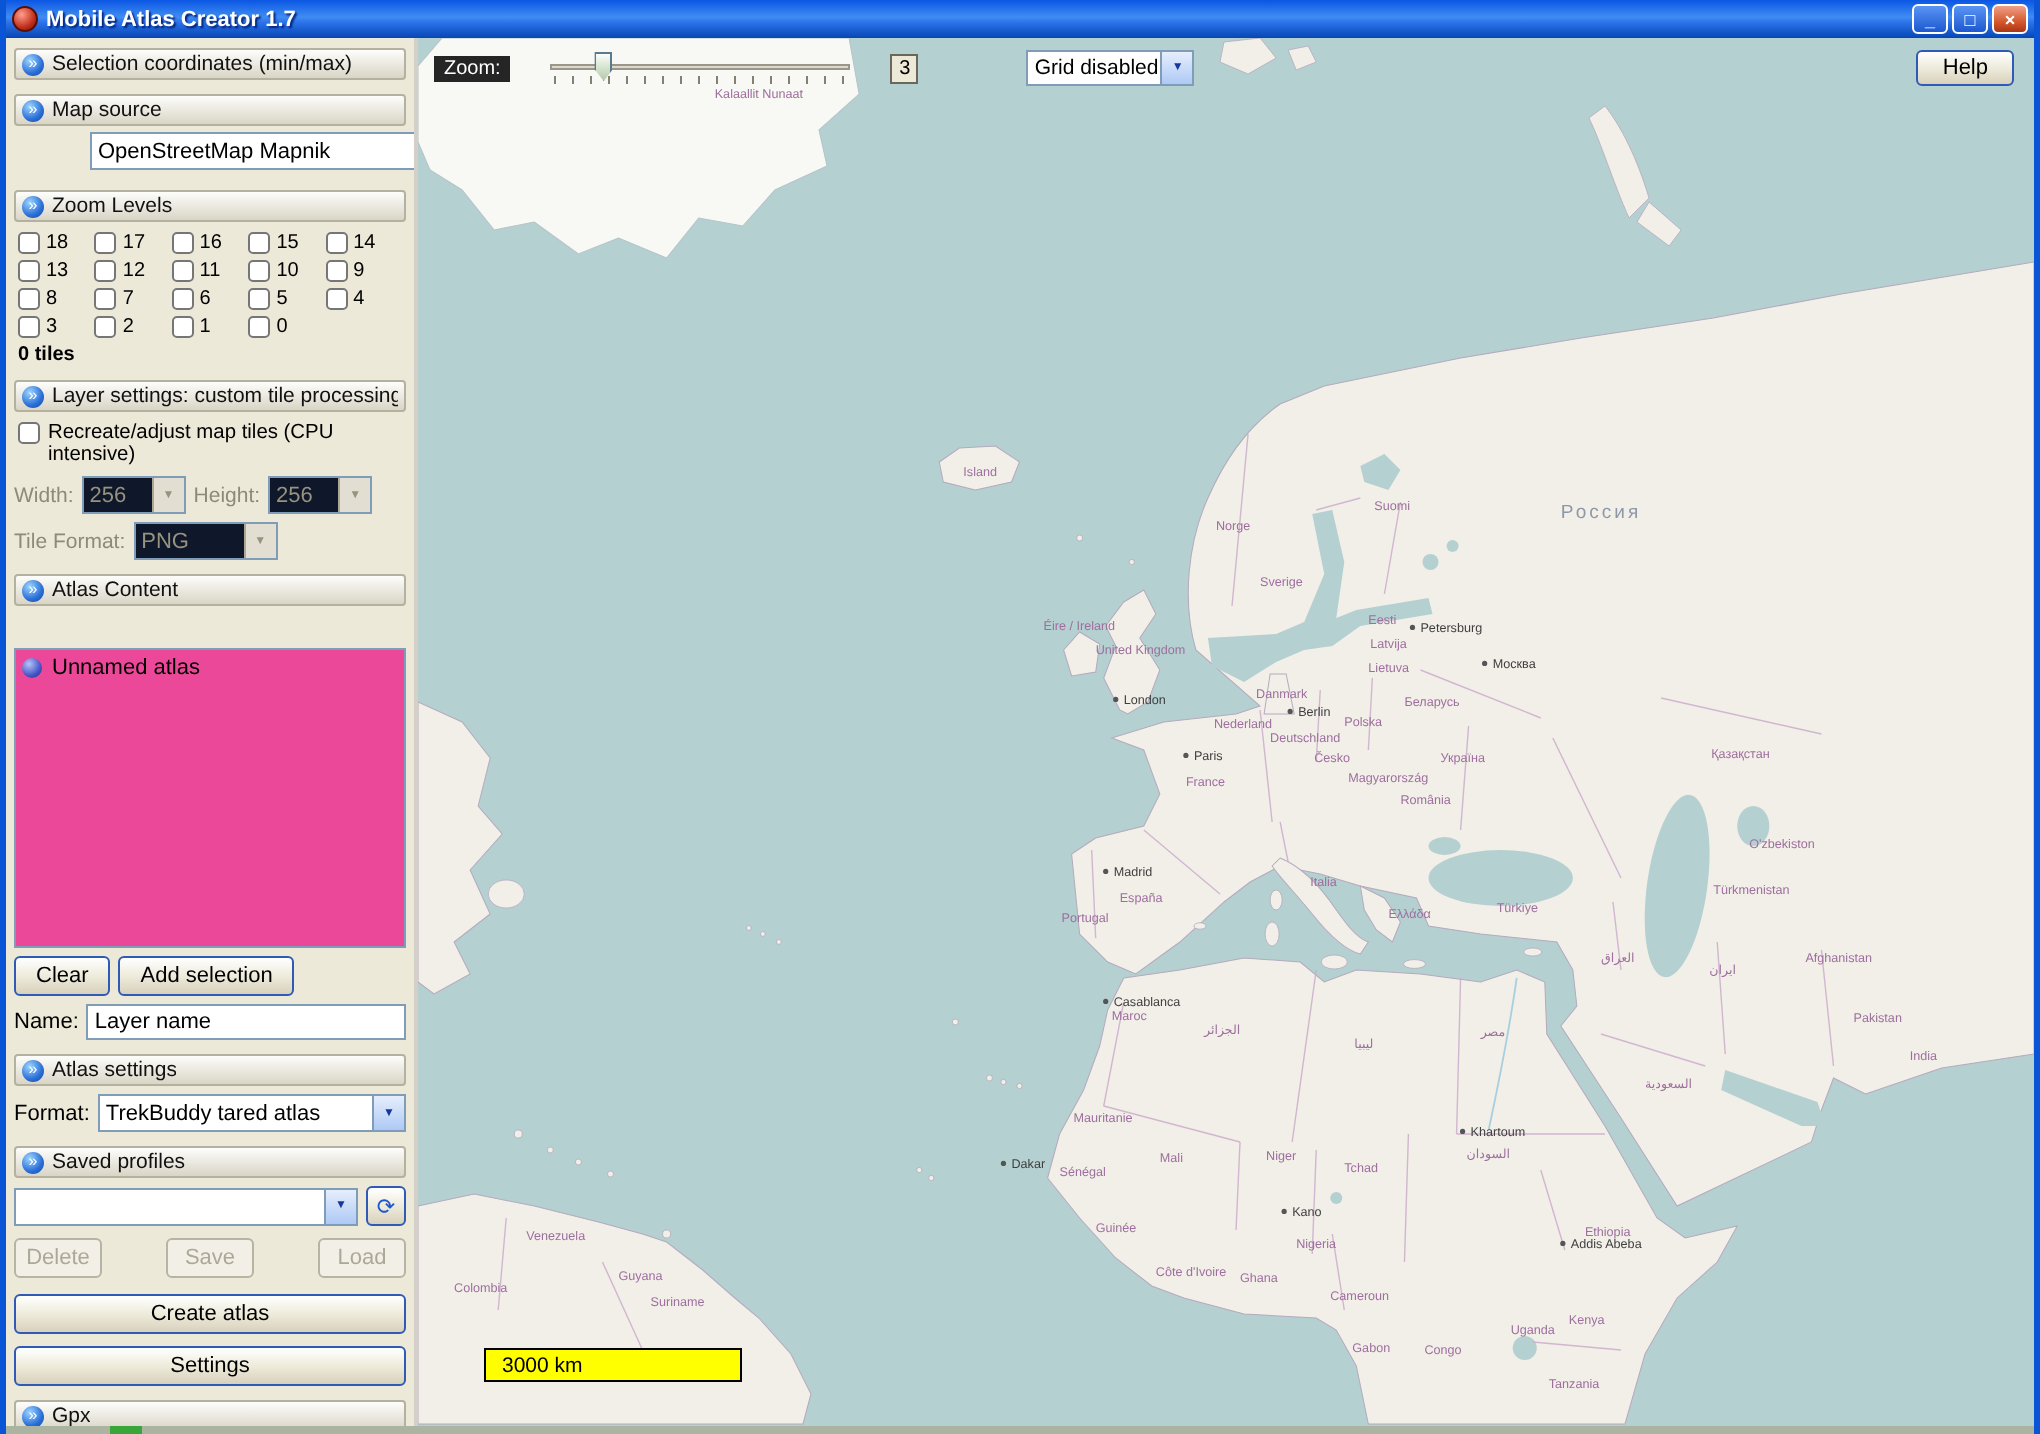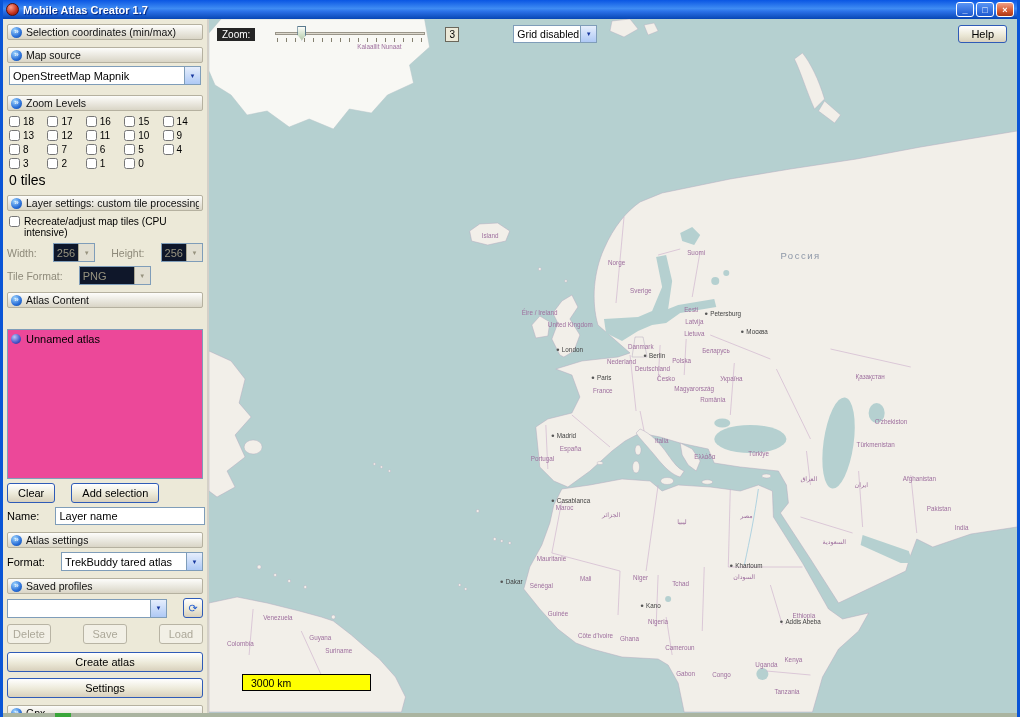--- a/index.html
+++ b/index.html
@@ -36,28 +36,28 @@
   .combo .arrow { width:16px; align-self:stretch; border-left:1px solid #7f9db9; color:#17379e;
                   font-size:6px; display:flex; align-items:center; justify-content:center;
                   background:linear-gradient(#e6eefc,#aec9f5); }
   .combo.disabled { background:#0f172a; }
   .combo.disabled .txt { color:#97937f; }
   .combo.disabled .arrow { background:#e2dfd2; color:#97937f; border-left-color:#aca894; }
   .btn { font-family:"Liberation Sans",sans-serif; font-size:11px; color:#000; height:20px;
          border:1px solid #2f5bb7; border-radius:3px; padding:0 10px;
          background:linear-gradient(#ffffff,#ece9d8 55%,#d8d0bc); cursor:default; }
   .btn.disabled { border-color:#b8b4a4; color:#aca899; background:#f2f0e6; }
-  .w-full { width:100%; }
-  .row { display:flex; align-items:center; gap:16px; margin:4px 0; }
+  .w-full { width:100%;margin-left:36px; }
+  .row { display:flex; align-items:center; gap:4px; margin:4px 0; }
   .pad { padding:3px 2px; }
   
   .zoom-grid { display:grid; grid-template-columns:repeat(5,1fr); row-gap:3px; padding:5px 2px 2px 2px; }
   .zl { display:flex; align-items:center; gap:3px; font-size:10px; }
   input[type=checkbox] { width:11px; height:11px; margin:0; accent-color:#316ac5; }
-  .tiles-lbl { font-size:14px; padding:1px 2px 0 2px; }
+  .tiles-lbl { font-size:10px; padding:1px 2px 0 2px;font-weight:bold; }
   .cb-row { display:flex; align-items:flex-start; gap:4px; padding:5px 2px 1px 2px; font-size:10.2px; }
   .lbl-dis { color:#8e8a7a; font-size:10.5px; }
   .lbl { font-size:11px; }
   
   .tree { background:#ec4899; border:1px solid #7f9db9; height:150px; margin:21px 0 4px 0; padding:3px; }
   .tree-item { display:flex; align-items:center; gap:5px; font-size:11px; }
   .sphere { width:10px; height:10px; border-radius:50%; flex:0 0 10px;
             background:radial-gradient(circle at 35% 30%, #b8c4f8, #4656c8 60%, #202a80); }
   .name-input { flex:1; height:18px; border:1px solid #7f9db9; font-size:11px; padding:0 3px;
                 font-family:"Liberation Sans",sans-serif; background:#fff; }

